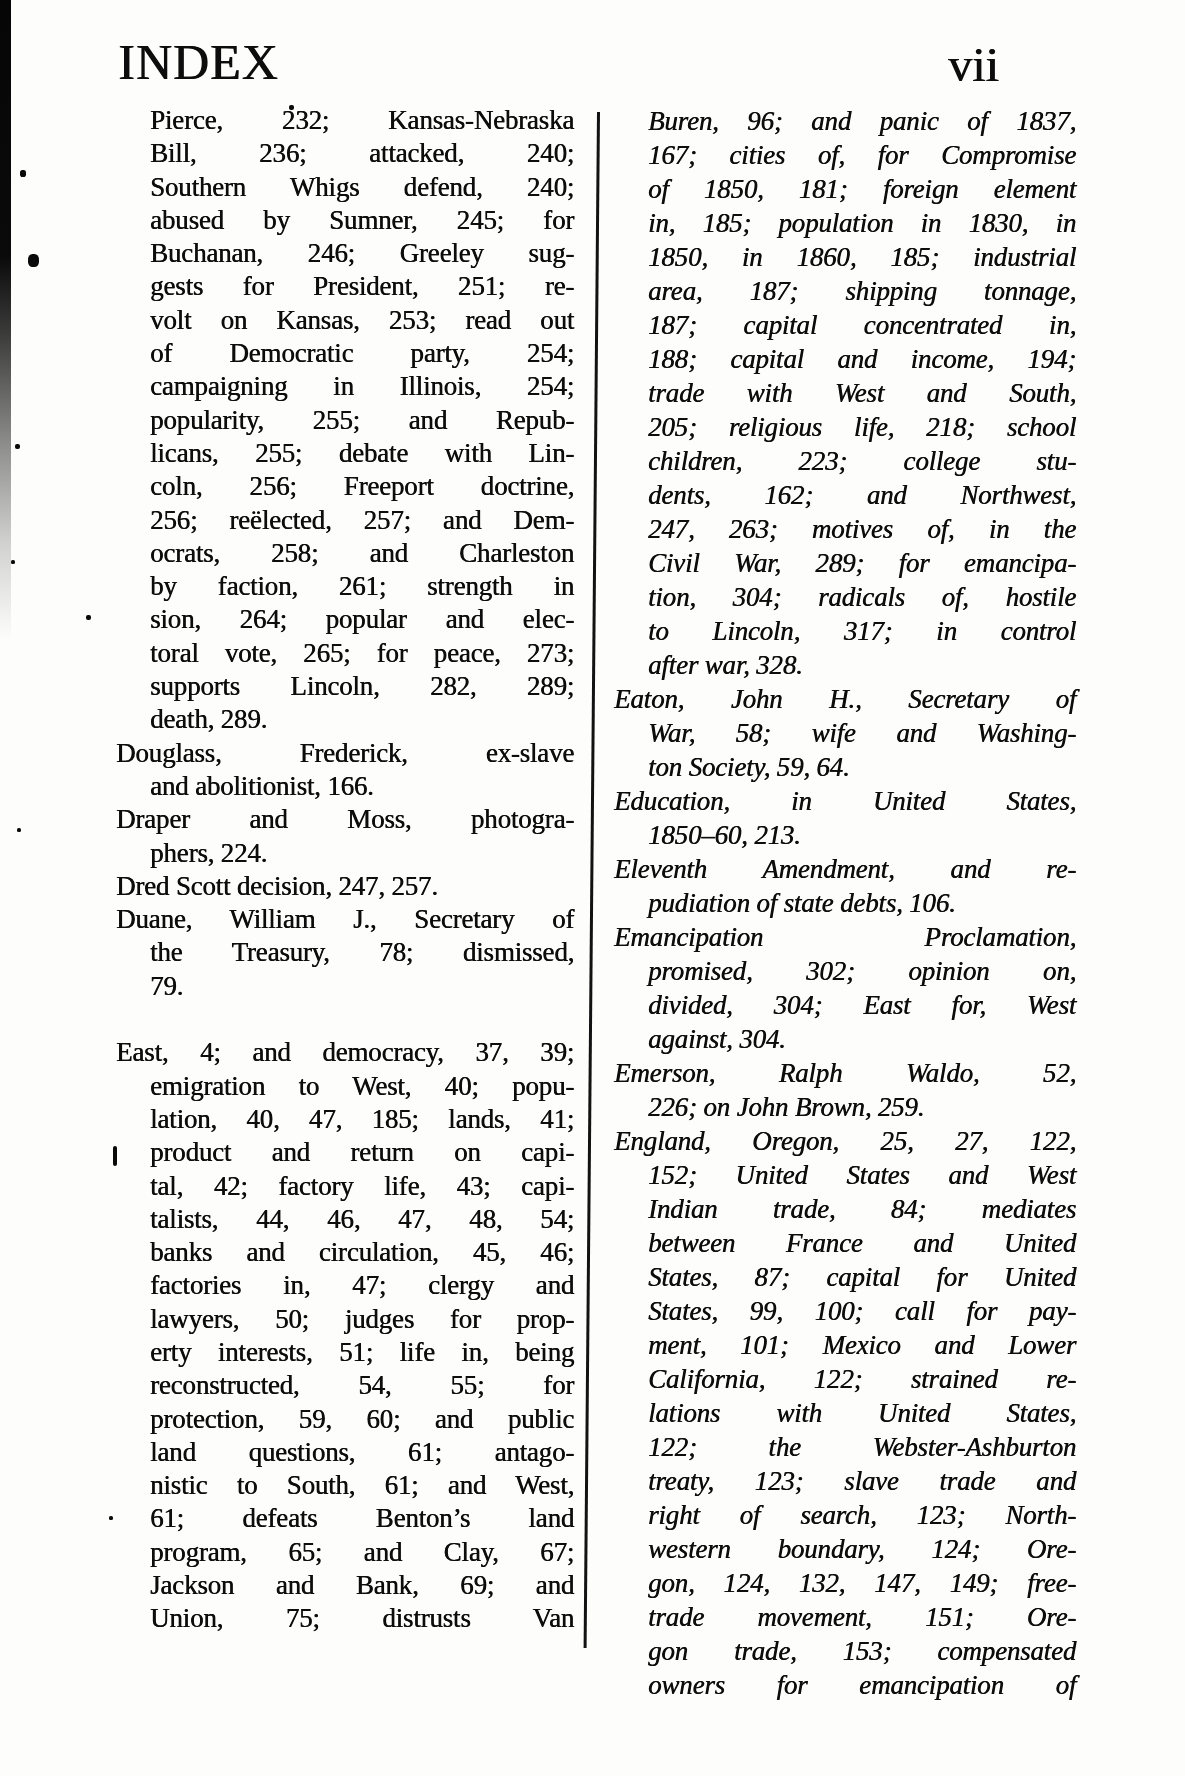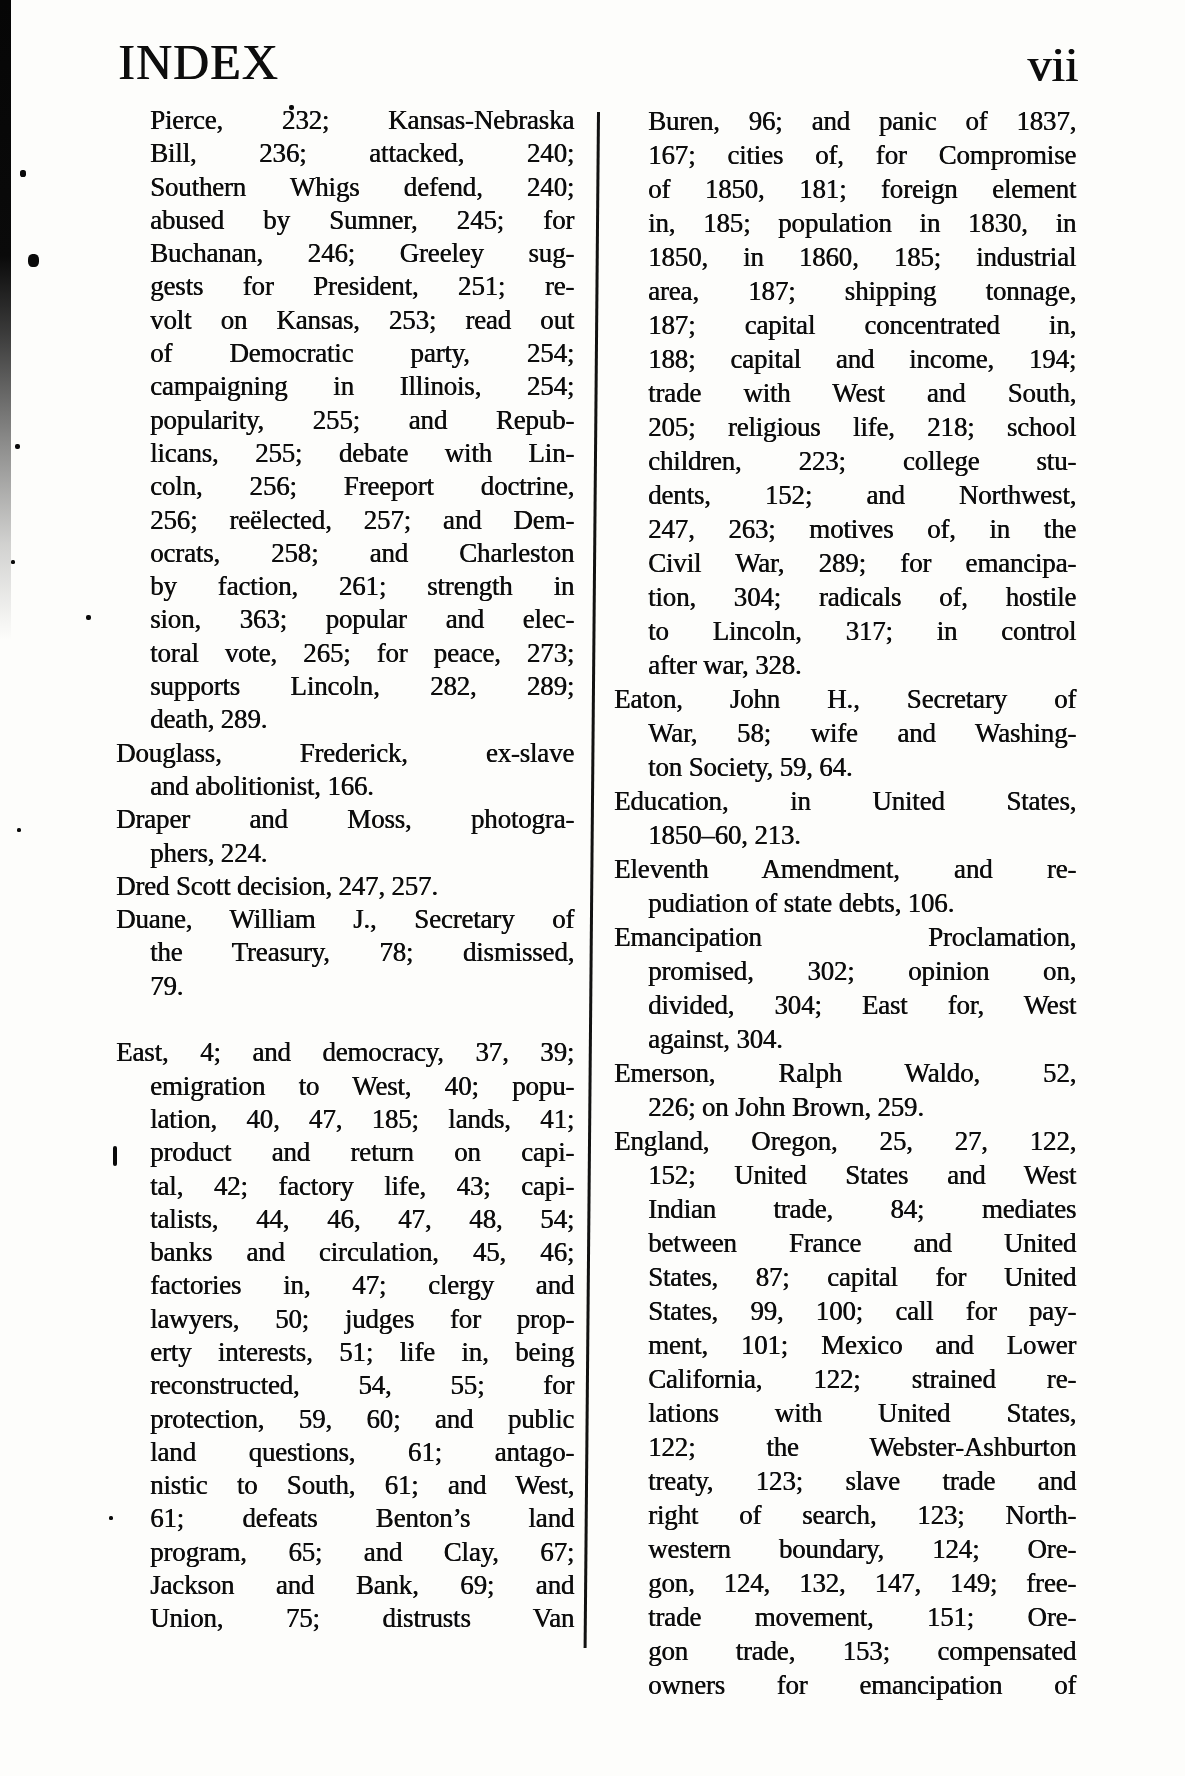--- a/index.html
+++ b/index.html
@@ -14,27 +14,27 @@
   }
   
   .title{
     position:absolute;left:118px;top:36px;width:958px;
     text-align:left;font-size:50px;line-height:52px;
     letter-spacing:1px;
     text-shadow:0.8px 0 0 currentColor;
   }
   .folio{
     position:absolute;left:948px;top:40px;width:130px;
-    text-align:right;font-size:48px;line-height:50px;
+    font-size:48px;line-height:50px;
     text-shadow:0.8px 0 0 currentColor;
   }
   
   .col{position:absolute;top:104px;}
   .col.left {left:116px;width:458px;--lh:33.3px;}
-  .col.right{left:614px;width:462px;--lh:34px;}
+  .col.right{left:614px;width:462px;font-style:italic;--lh:34px;}
   .line{
     height:var(--lh);line-height:var(--lh);
     font-size:27px;letter-spacing:-0.2px;
     white-space:nowrap;
     text-shadow:0.5px 0 0 currentColor;
   }
   .line.just{white-space:normal;text-align:justify;text-align-last:justify;text-justify:inter-word;}
   .line.indent{padding-left:34px;box-sizing:border-box;}
   .line.blank{visibility:hidden;}
   
@@ -86,21 +86,21 @@
       <div class="line indent just">gests for President, 251; re-</div>
       <div class="line indent just">volt on Kansas, 253; read out</div>
       <div class="line indent just">of Democratic party, 254;</div>
       <div class="line indent just">campaigning in Illinois, 254;</div>
       <div class="line indent just">popularity, 255; and Repub-</div>
       <div class="line indent just">licans, 255; debate with Lin-</div>
       <div class="line indent just">coln, 256; Freeport doctrine,</div>
       <div class="line indent just">256; reëlected, 257; and Dem-</div>
       <div class="line indent just">ocrats, 258; and Charleston</div>
       <div class="line indent just">by faction, 261; strength in</div>
-      <div class="line indent just">sion, 363; popular and elec-</div>
+      <div class="line indent just">sion, 264; popular and elec-</div>
       <div class="line indent just">toral vote, 265; for peace, 273;</div>
       <div class="line indent just">supports Lincoln, 282, 289;</div>
       <div class="line indent">death, 289.</div>
       <div class="line just">Douglass, Frederick, ex-slave</div>
       <div class="line indent">and abolitionist, 166.</div>
       <div class="line just">Draper and Moss, photogra-</div>
       <div class="line indent">phers, 224.</div>
       <div class="line">Dred Scott decision, 247, 257.</div>
       <div class="line just">Duane, William J., Secretary of</div>
       <div class="line indent just">the Treasury, 78; dismissed,</div>
@@ -131,21 +131,21 @@
       <div class="line indent just">167; cities of, for Compromise</div>
       <div class="line indent just">of 1850, 181; foreign element</div>
       <div class="line indent just">in, 185; population in 1830, in</div>
       <div class="line indent just">1850, in 1860, 185; industrial</div>
       <div class="line indent just">area, 187; shipping tonnage,</div>
       <div class="line indent just">187; capital concentrated in,</div>
       <div class="line indent just">188; capital and income, 194;</div>
       <div class="line indent just">trade with West and South,</div>
       <div class="line indent just">205; religious life, 218; school</div>
       <div class="line indent just">children, 223; college stu-</div>
-      <div class="line indent just">dents, 152; and Northwest,</div>
+      <div class="line indent just">dents, 162; and Northwest,</div>
       <div class="line indent just">247, 263; motives of, in the</div>
       <div class="line indent just">Civil War, 289; for emancipa-</div>
       <div class="line indent just">tion, 304; radicals of, hostile</div>
       <div class="line indent just">to Lincoln, 317; in control</div>
       <div class="line indent">after war, 328.</div>
       <div class="line just">Eaton, John H., Secretary of</div>
       <div class="line indent just">War, 58; wife and Washing-</div>
       <div class="line indent">ton Society, 59, 64.</div>
       <div class="line just">Education, in United States,</div>
       <div class="line indent">1850–60, 213.</div>

